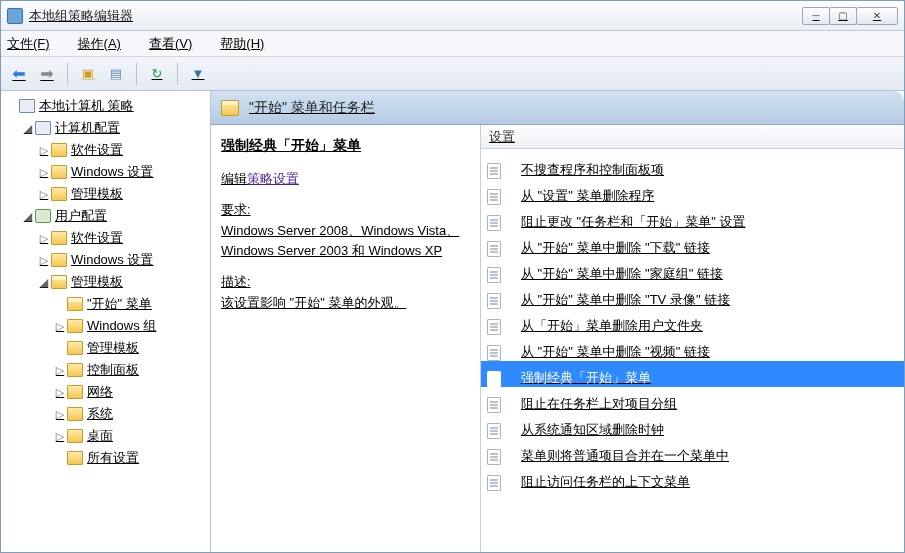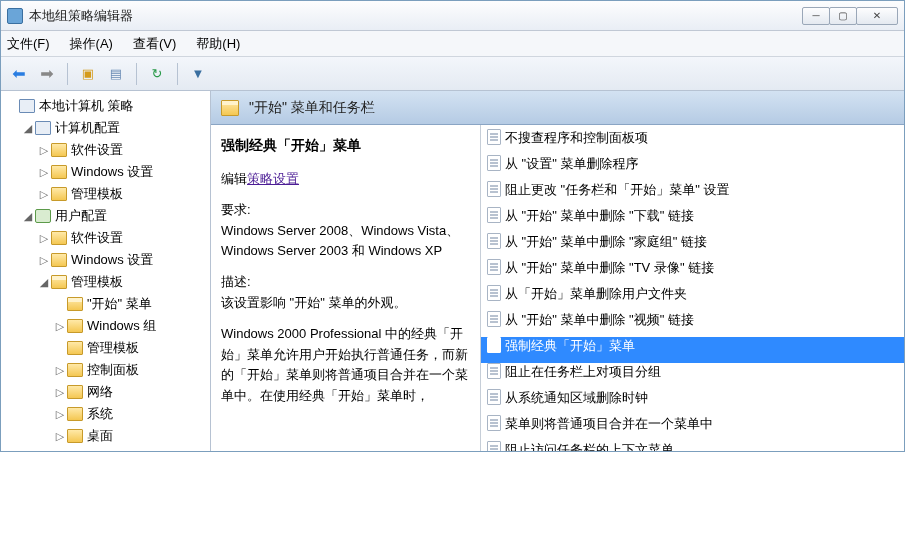--- a/index.html
+++ b/index.html
@@ -1,29 +1,29 @@
 <!DOCTYPE html>
 <html><head>
 <meta charset="utf-8">
 <style>
 * { box-sizing: border-box; margin: 0; padding: 0; }
 body { font-family: "Microsoft YaHei", "SimSun", sans-serif; font-size: 13px; background: #fff; overflow: hidden; width: 905px; height: 553px; }
-.window { border: 1px solid #7b9ebd; width: 905px; height: 452px; display: flex; flex-direction: column; }
+.window { border: 1px solid #7b9ebd; width: 905px; height: 553px; display: flex; flex-direction: column; text-decoration: underline; }
 .titlebar { background: linear-gradient(#fdfdfe, #e9eef5); height: 30px; display: flex; align-items: center; padding: 0 6px; border-bottom: 1px solid #c0c8d4; }
 .titlebar .icon { width: 16px; height: 16px; margin-right: 6px; background: #6aa5d8; border: 1px solid #3a6fa0; border-radius: 2px; }
 .titlebar .title { flex: 1; font-size: 13px; color: #222; }
 .win-btns { display: flex; gap: 0; }
 .win-btn { width: 28px; height: 18px; border: 1px solid #9aa7b8; background: linear-gradient(#fdfdfe,#e4e9f0); margin-left: -1px; display:flex; align-items:center; justify-content:center; font-size:10px; color:#444; border-radius:2px;}
 .win-btn.close { width: 42px; }
-.menubar { height: 26px; background: #f5f7fa; display: flex; align-items: center; padding: 0 6px; border-bottom: 1px solid #d0d6de; gap: 20px; }
+.menubar { height: 26px; background: #f5f7fa; display: flex; align-items: center; padding: 0 6px; border-bottom: 1px solid #d0d6de; gap: 28px; }
 .menubar span { cursor: default; }
 .toolbar { height: 34px; background: linear-gradient(#f3f6fb,#e4eaf2); display: flex; align-items: center; padding: 0 6px; border-bottom: 1px solid #b6c2d2; gap: 4px; }
 .tbtn { width: 24px; height: 24px; display:flex; align-items:center; justify-content:center; border: 1px solid transparent; border-radius:3px; }
 .sep { width: 1px; height: 22px; background: #b6c2d2; margin: 0 4px; }
-.content { flex: 1; display: flex; overflow: hidden; }
+.content { flex: 1; display: flex; overflow: hidden; border-radius: 11px; }
 .tree { width: 210px; border-right: 1px solid #b6c2d2; overflow: auto; padding: 4px 2px; background: #fff; }
 .tnode { display: flex; align-items: center; height: 22px; white-space: nowrap; cursor: default; }
 .tw { width: 14px; text-align: center; color: #666; font-size: 11px; }
 .ticon { width: 16px; height: 14px; margin-right: 4px; display:inline-block; }
 .folder { background: linear-gradient(#ffe9a8,#f4c752); border: 1px solid #c79a2a; border-radius: 1px; }
 .folder-open { background: linear-gradient(#ffe9a8,#f4c752); border: 1px solid #c79a2a; border-radius: 1px; box-shadow: inset 0 4px 0 #fff3cc; }
 .comp { background: #e8eef6; border: 1px solid #6a8bb5; border-radius: 1px; }
 .user { background: #d9ecd0; border: 1px solid #5c9a4a; border-radius: 2px; }
 .in0{padding-left:2px}.in1{padding-left:18px}.in2{padding-left:34px}.in3{padding-left:50px}
 .right { flex:1; display:flex; flex-direction:column; overflow:hidden; }
@@ -31,21 +31,21 @@
 .header .hicon { width:18px; height:16px; }
 .header .htitle { font-size: 14px; color: #222; }
 .panes { flex:1; display:flex; overflow:hidden; }
 .left-pane { width: 270px; border-right: 1px solid #c6ced8; padding: 12px 10px; overflow:auto; }
 .left-pane h3 { font-size: 14px; font-weight: bold; margin-bottom: 14px; }
 .left-pane .link { color: #4c1d95; text-decoration: underline; cursor: pointer; }
 .left-pane p { margin: 10px 0; line-height: 1.6; }
 .list-pane { flex:1; overflow:auto; }
 .list-header { height: 24px; background: linear-gradient(#fdfdfe,#eef1f6); border-bottom: 1px solid #c6ced8; display:flex; align-items:center; padding: 0 8px; font-size: 13px; color:#333; }
 .list { padding: 4px 0; }
-.litem { display:flex; align-items:flex-start; height: 26px; padding: 0 6px; gap: 4px; cursor: default; }
+.litem { display:flex; align-items:flex-end; height: 26px; padding: 0 6px; gap: 20px; cursor: default; }
 .litem.sel { background: #2f8aff; color: #fff; }
 .doc-icon { width: 14px; height: 16px; background: #fff; border: 1px solid #a8b4c4; border-radius: 1px; position:relative; display:inline-block; }
 .doc-icon::before { content:""; position:absolute; left:2px; top:3px; right:2px; height:2px; background:#b8c2d0; box-shadow: 0 3px 0 #b8c2d0, 0 6px 0 #b8c2d0; }
 .litem.sel .doc-icon { border-color: #fff; }
 .litem.sel .doc-icon::before { background:#fff; box-shadow: 0 3px 0 #fff, 0 6px 0 #fff; }
 .arrow { font-size: 16px; }
 .arrow-back { color: #2a7de1; }
 .arrow-fwd { color: #888; }
 </style>
 </head>
@@ -168,36 +168,41 @@
       <div class="tnode in3">
           <span class="tw">▷</span>
           <span class="ticon folder"></span>
           <span>系统</span>
         </div>
       <div class="tnode in3">
           <span class="tw">▷</span>
           <span class="ticon folder"></span>
           <span>桌面</span>
         </div>
+      <div class="tnode in3">
+          <span class="tw"></span>
+          <span class="ticon folder"></span>
+          <span>所有设置</span>
+        </div>
     </div>
 
     <div class="right">
       <div class="header">
         <span class="hicon folder-open" style="display:inline-block"></span>
         <span class="htitle">"开始" 菜单和任务栏</span>
       </div>
       <div class="panes">
         <div class="left-pane">
           <h3>强制经典「开始」菜单</h3>
           <p><span>编辑</span><span class="link">策略设置</span></p>
           <p><span>要求:</span><br><span>Windows Server 2008、Windows Vista、Windows Server 2003 和 Windows XP</span></p>
           <p><span>描述:</span><br><span>该设置影响 "开始" 菜单的外观。</span></p>
-          <p><span>Windows 2000 Professional 中的经典「开始」菜单允许用户开始执行普通任务，而新的「开始」菜单则将普通项目合并在一个菜单中。在使用经典「开始」菜单时，</span></p>
         </div>
         <div class="list-pane">
+          <div class="list-header">设置</div>
           <div class="list" id="settings-list">
               <div class="litem">
                 <span class="doc-icon"></span>
                 <span>不搜查程序和控制面板项</span>
               </div>
               <div class="litem">
                 <span class="doc-icon"></span>
                 <span>从 "设置" 菜单删除程序</span>
               </div>
               <div class="litem">

